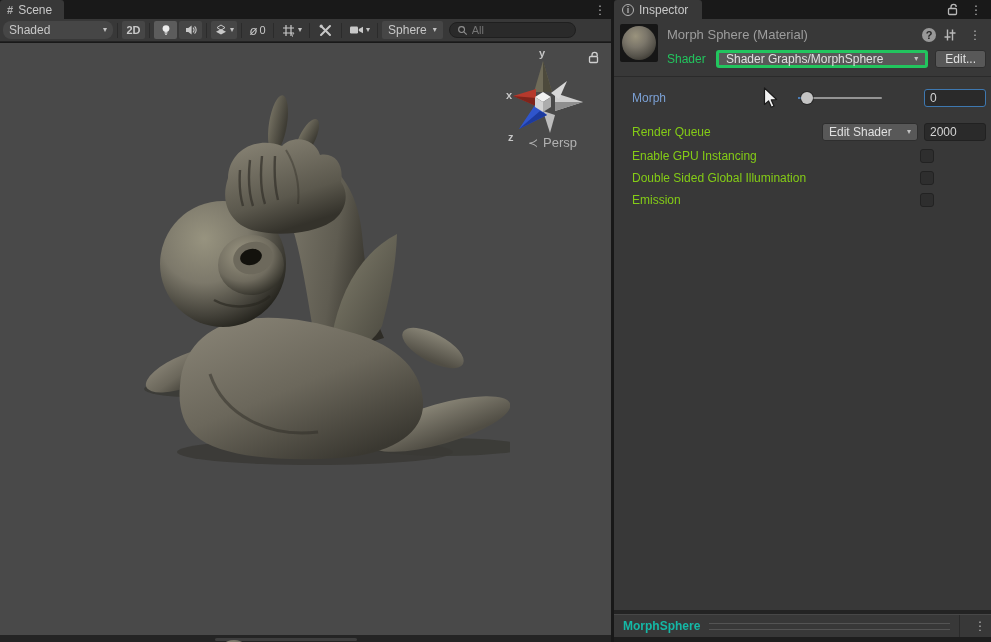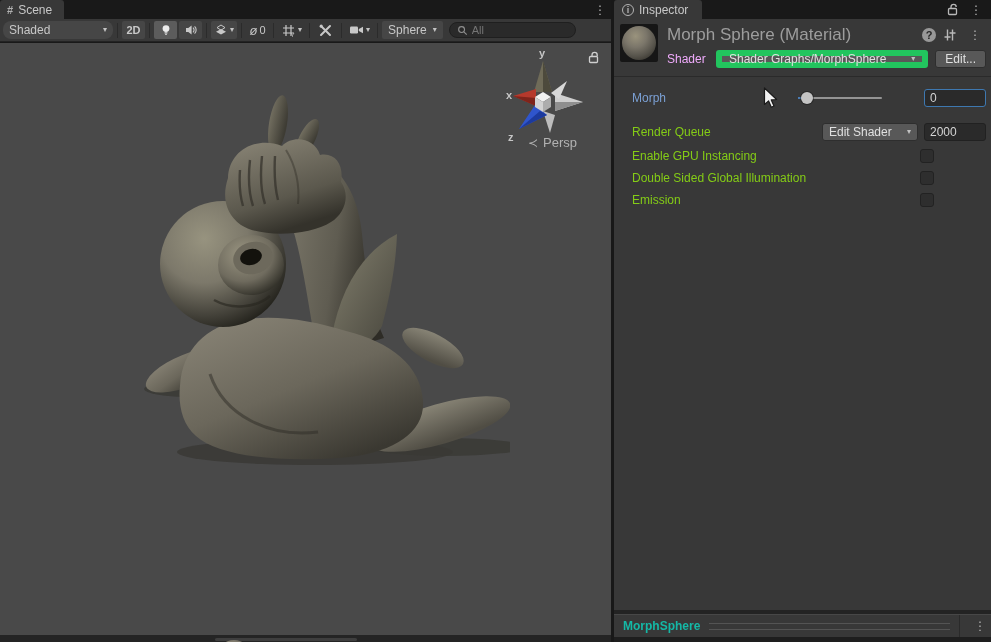--- a/index.html
+++ b/index.html
@@ -58,26 +58,26 @@
   .info-badge { width:12px; height:12px; border-radius:50%; border:1px solid #b3b3b3; color:#b3b3b3;
                 font-size:9px; font-weight:bold; display:flex; align-items:center; justify-content:center; }
   .insp-tab-icons { margin-left:auto; display:flex; align-items:center; gap:6px; padding-right:4px; }
 
   .mat-header { display:flex; gap:9px; padding:5px 5px 0 6px; }
   .thumb { width:38px; height:38px; background:#161616; border-radius:2px; position:relative; flex:none; }
   .thumb::before { content:""; position:absolute; left:2px; top:2px; width:34px; height:34px; border-radius:50%;
      background:radial-gradient(circle at 40% 30%, #9a937d 0%, #7b766a 35%, #55524a 65%, #33312b 88%, #26251f 100%); }
   .mat-rows { flex:1; min-width:0; }
   .mat-title-row { height:21px; display:flex; align-items:center; gap:7px; }
-  .mat-title { flex:1; color:#9d9d9d; font-size:17px; white-space:nowrap; }
+  .mat-title { flex:1; color:#9d9d9d; font-size:13px; white-space:nowrap; }
   .help-icon { width:14px; height:14px; border-radius:50%; background:#989898; color:#262626;
                font-size:11px; font-weight:bold; display:flex; align-items:center; justify-content:center; }
   .shader-row { height:22px; display:flex; align-items:center; gap:7px; margin-top:3px; }
-  .shader-label { color:#f0abfc; width:42px; flex:none; }
-  .dropdown { flex:1; height:18px; background:#585858; border:6px solid #22c55e; border-radius:3px;
+  .shader-label { color:#22c55e; width:42px; flex:none; }
+  .dropdown { flex:1; height:18px; background:#585858; border:3px solid #22c55e; border-radius:3px;
               display:flex; align-items:center; gap:0; padding:0 7px; color:#e0e0e0; min-width:0; }
   .dropdown span:first-child { flex:1; overflow:hidden; white-space:nowrap; }
   .edit-btn { height:18px; background:#585858; border:1px solid #2e2e2e; border-radius:3px;
               color:#e0e0e0; display:flex; align-items:center; padding:0 9px; flex:none; }
   .header-sep { height:1px; background:#2a2a2a; margin-top:6px; }
 
   .props { padding:11px 5px 0 18px; }
   .prop-row { display:flex; align-items:center; height:20px; }
   .row-morph { margin-bottom:14px; position:relative;gap:36px; }
   .morph-label { width:130px; color:#7ba0d4; flex:none; }

